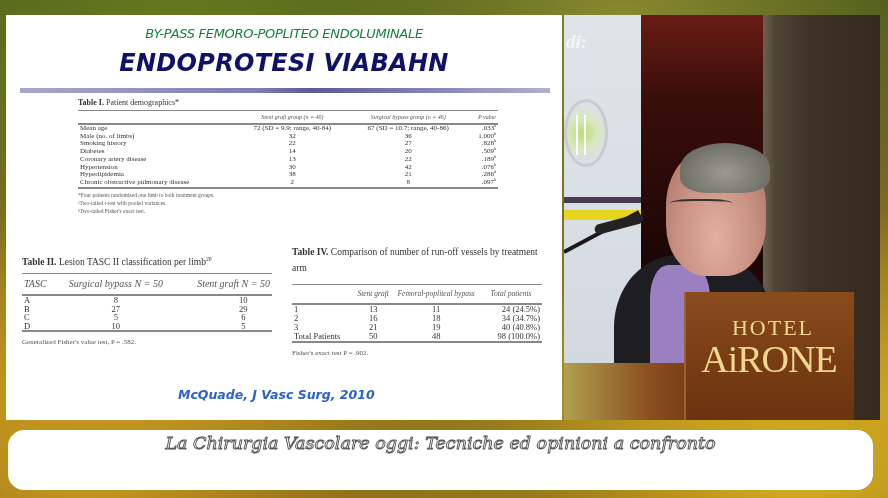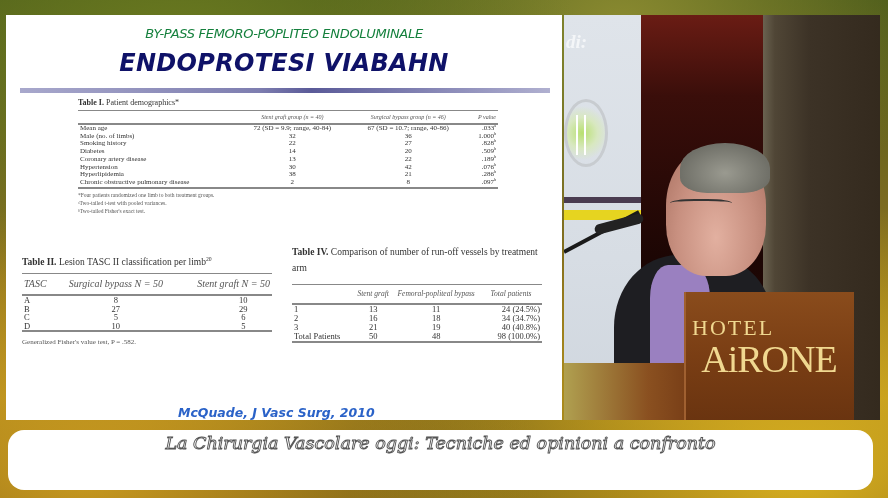--- a/index.html
+++ b/index.html
@@ -63,21 +63,21 @@
     .t4 th { font-size: 7.5px; padding: 4px 2px 5px; line-height: 9px; }
     .t4 td { padding: 0 2px; line-height: 9px; font-size: 8.5px; }
     .t4 .tbl-foot { font-size: 7px; margin-top: 6px; }
 
     .center { text-align: center; }
     .right { text-align: right; }
     .left { text-align: left; }
     sup { font-size: 60%; vertical-align: super; line-height: 0; }
 
     .citation {
-      position: absolute; left: 172px; top: 390px;
+      position: absolute; left: 172px; top: 372px;
       font-family: "DejaVu Sans", sans-serif; font-style: italic; font-weight: bold;
       font-size: 12.5px; color: #2a62c8;
     }
 
     
     .video {
       position: absolute; left: 564px; top: 15px; width: 316px; height: 405px;
       overflow: hidden; background: #3a2e22;
     }
     .v-screen {
@@ -146,21 +146,21 @@
     .v-podium {
       position: absolute; left: 120px; top: 277px; width: 170px; height: 128px;
       background: linear-gradient(180deg, #8a4c1c 0%, #7a3e14 50%, #6a3410 100%);
       border-left: 2px solid #a06030;
     }
     .v-podium-left {
       position: absolute; left: 0; top: 348px; width: 120px; height: 57px;
       background: linear-gradient(90deg, #b0a050 0%, #8a5020 70%, #7a4018 100%);
     }
     .v-hotel {
-      position: absolute; left: 120px; top: 300px; width: 170px; text-align: left;
+      position: absolute; left: 120px; top: 300px; width: 170px; text-align: center;
       font-family: "Liberation Serif", serif; font-size: 22px; color: #f0d890;
       letter-spacing: 2px;
       padding-left: 8px;
     }
     .v-airone {
       position: absolute; left: 118px; top: 322px; width: 174px; text-align: center;
       font-family: "Liberation Serif", serif; font-size: 38px; color: #f0d890;
       letter-spacing: -1px;
     }
 
@@ -339,20 +339,21 @@
           <td class="left">Total Patients</td>
           <td class="center">50</td>
           <td class="center">48</td>
           <td class="right">98 (100.0%)</td>
         </tr>
         <tr class="thick">
             <td colspan="4"></td>
           </tr>
       </tbody>
     </table>
+    <div class="tbl-foot">Fisher's exact test P = .902.</div>
   </div>
 
   <div class="citation">McQuade, J Vasc Surg, 2010</div>
 </div>
 
 <div class="video">
   <div class="v-screen">
     <div class="v-screen-text">di:</div>
     <div class="v-logo"></div>
     <div class="v-logo-figure"></div>

